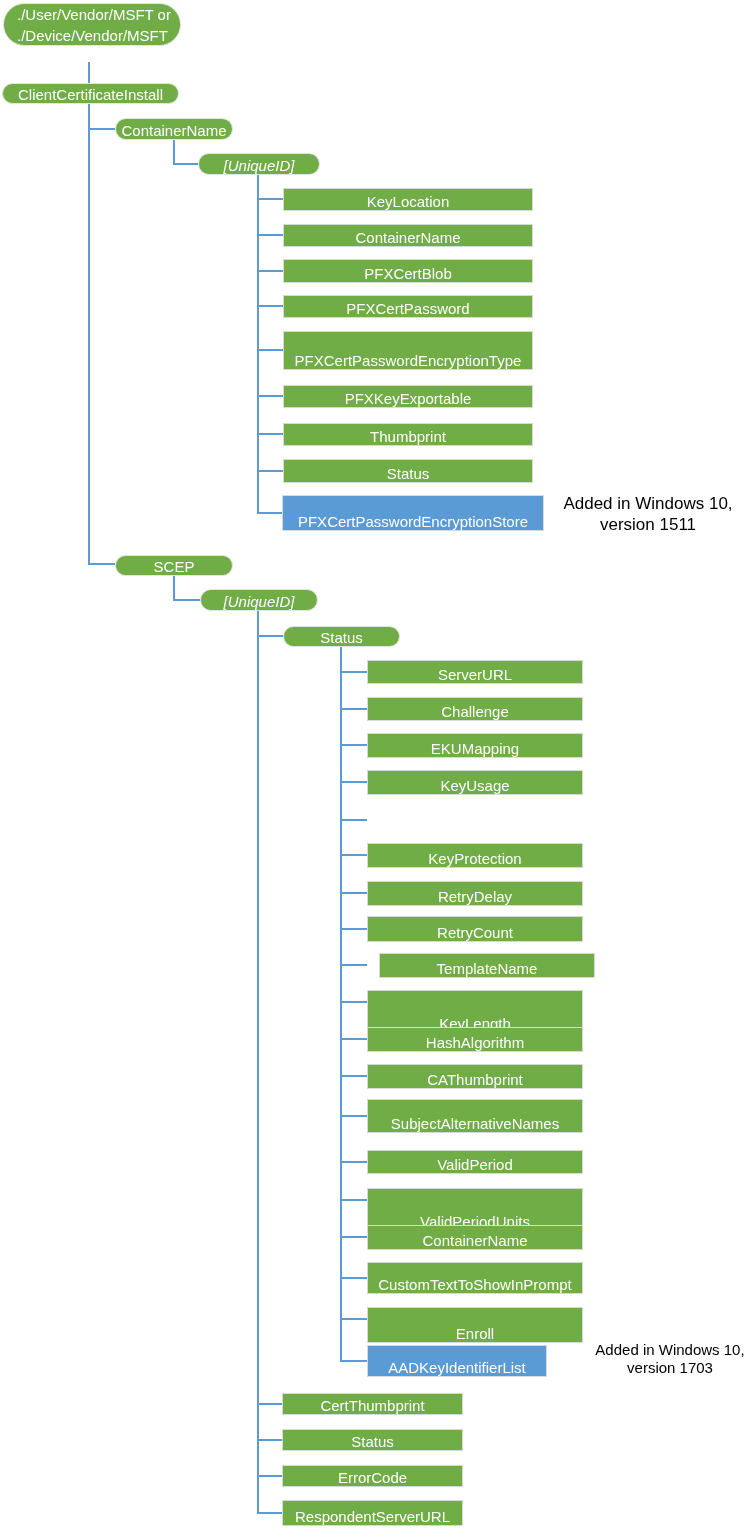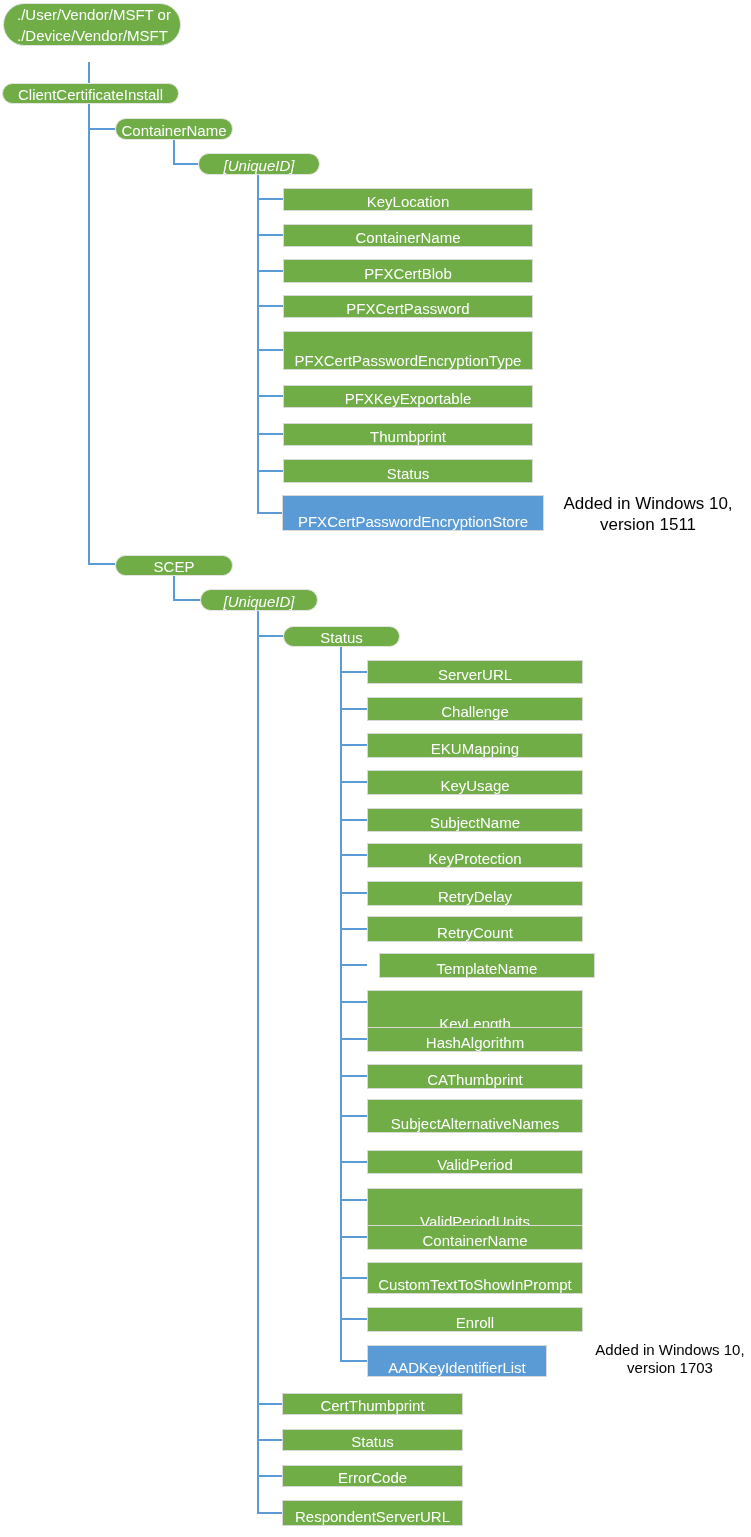--- a/index.html
+++ b/index.html
@@ -145,23 +145,20 @@
     </div>
   <div class="node" style="left:367px;top:697px;width:216px;height:24px">
       <span>Challenge</span>
     </div>
   <div class="node" style="left:367px;top:733px;width:216px;height:25px">
       <span>EKUMapping</span>
     </div>
   <div class="node" style="left:367px;top:770px;width:216px;height:25px">
       <span>KeyUsage</span>
     </div>
-  <div class="node" style="left:367px;top:808px;width:216px;height:24px">
-      <span>SubjectName</span>
-    </div>
   <div class="node" style="left:367px;top:843px;width:216px;height:25px">
       <span>KeyProtection</span>
     </div>
   <div class="node" style="left:367px;top:881px;width:216px;height:25px">
       <span>RetryDelay</span>
     </div>
   <div class="node" style="left:367px;top:916px;width:216px;height:26px">
       <span>RetryCount</span>
     </div>
   <div class="node" style="left:379px;top:953px;width:216px;height:25px">
@@ -184,21 +181,21 @@
     </div>
   <div class="node" style="left:367px;top:1188px;width:216px;height:43px">
       <span>ValidPeriodUnits</span>
     </div>
   <div class="node" style="left:367px;top:1225px;width:216px;height:25px">
       <span>ContainerName</span>
     </div>
   <div class="node" style="left:367px;top:1262px;width:216px;height:32px">
       <span>CustomTextToShowInPrompt</span>
     </div>
-  <div class="node" style="left:367px;top:1307px;width:216px;height:25px">
+  <div class="node" style="left:367px;top:1307px;width:216px;height:36px">
       <span>Enroll</span>
     </div>
   <div class="node blue" style="left:367px;top:1345px;width:180px;height:32px">
       <span>AADKeyIdentifierList</span>
     </div>
   <div class="ann ann2" style="left:588px;top:1341px;width:164px">
     <div>Added in Windows 10,</div>
     <div>version 1703</div>
   </div>
 

